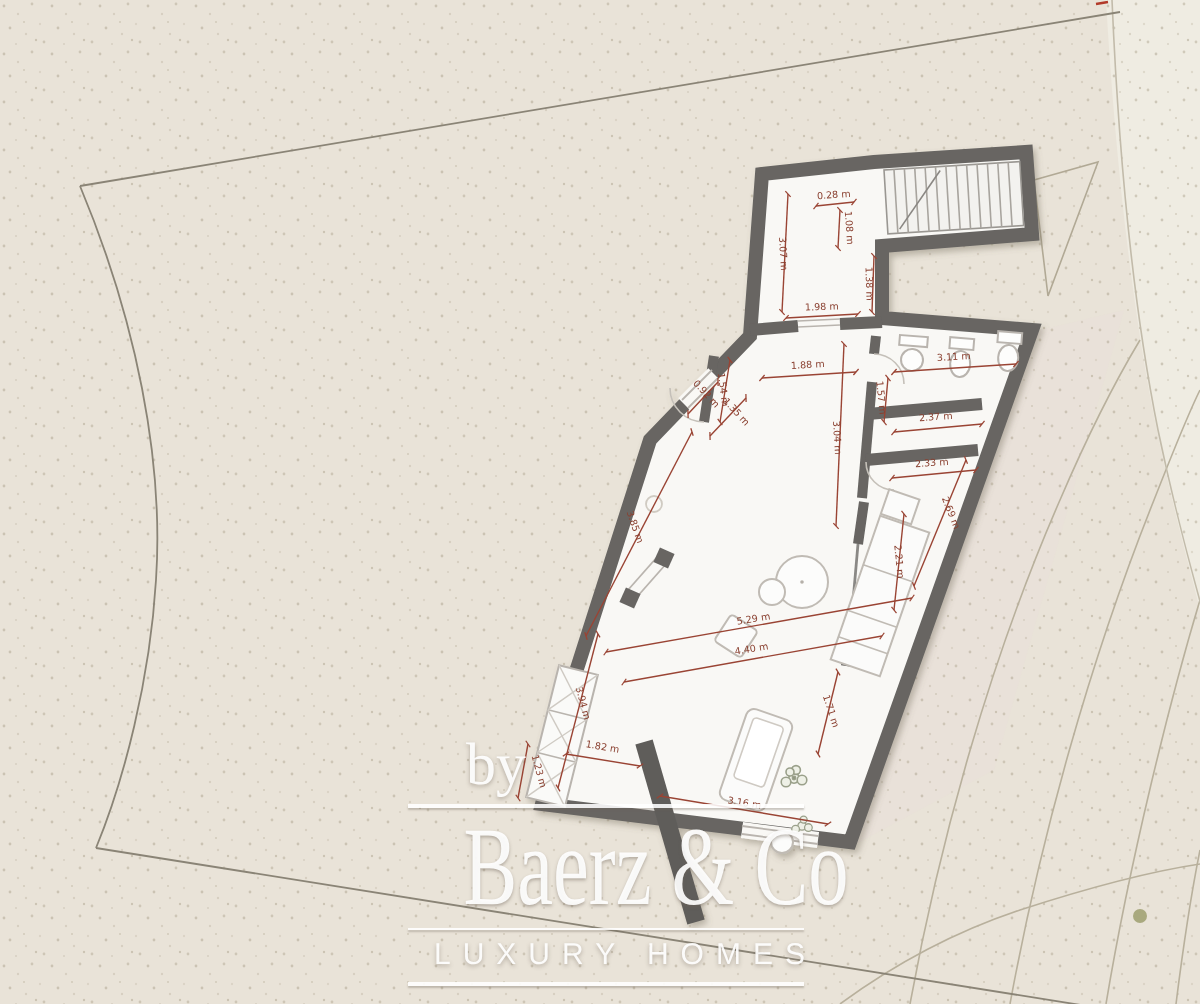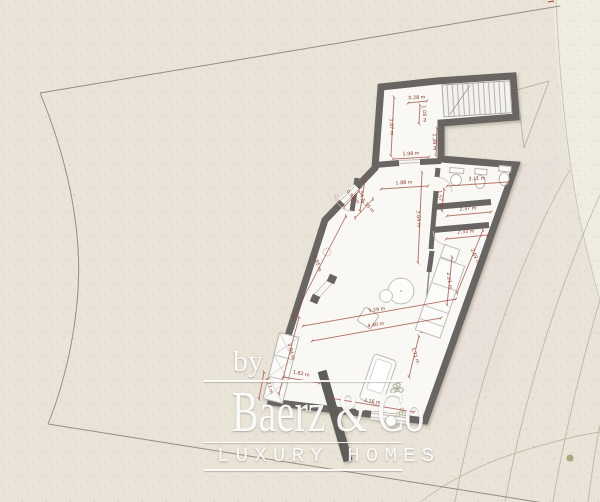--- a/index.html
+++ b/index.html
@@ -10,40 +10,40 @@
   }
   svg{position:absolute;left:0;top:0;}
   .dim-line{stroke:#9a4434;stroke-width:0.7;}
   .dim-text{
     font-family:"DejaVu Sans",sans-serif;
     font-size:4.8px;fill:#8a4030;text-anchor:middle;
   }
   .building{filter:url(#sh);}
   
   .logo{
-    position:absolute;left:204px;top:346px;width:198px;
+    position:absolute;left:204px;top:368px;width:198px;
     color:rgba(255,255,255,0.92);
     text-shadow:0 1px 2px rgba(110,100,88,0.45);
     text-align:center;user-select:none;
   }
   .logo .by{
     font-family:"Liberation Serif",serif;
     font-size:30px;line-height:30px;text-align:center;
     padding-right:110px;
   }
   .logo .rule{height:1.6px;background:rgba(255,255,255,0.88);
     box-shadow:0 1px 1px rgba(110,100,88,0.35);margin:4px 0;}
   .logo .brand{
     font-family:"Liberation Serif",serif;
     font-size:56px;line-height:52px;white-space:nowrap;
     transform:scaleX(0.72);transform-origin:50% 50%;
   }
   .logo .tagline{
-    font-family:Liberation Mono, monospace;
-    font-size:21px;line-height:18px;letter-spacing:6px;
+    font-family:Liberation Sans, sans-serif;
+    font-size:15px;line-height:18px;letter-spacing:6px;
     white-space:nowrap;margin-left:13px;
   }
 </style>
 </head>
 <body>
 
 <div class="canvas">
 
 <svg id="plan-svg" width="600" height="502" viewBox="0 0 600 502">
   <defs>

